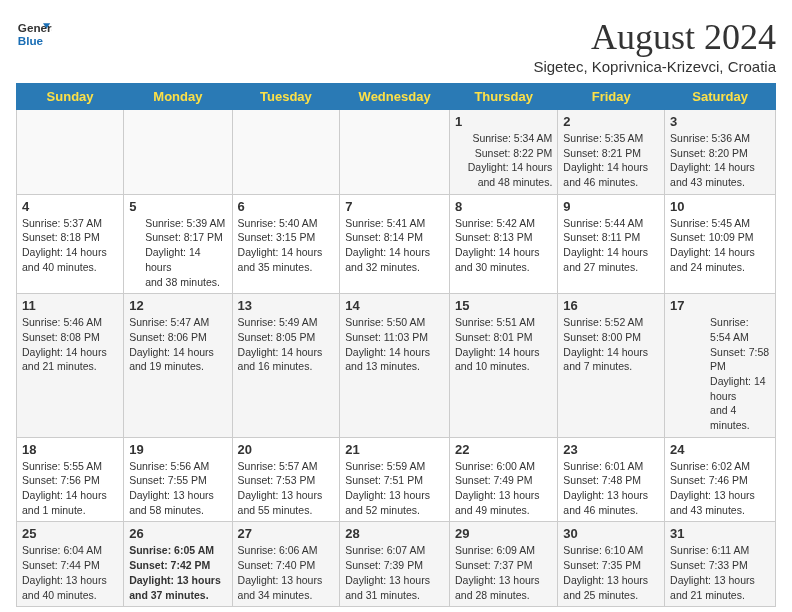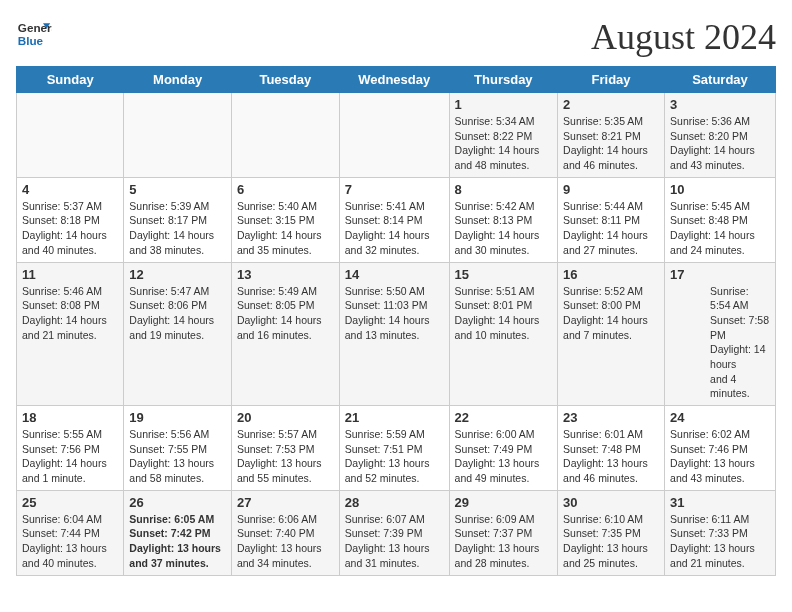--- a/index.html
+++ b/index.html
@@ -38,21 +38,21 @@
       font-size: 15px;
       color: #333;
     }
     .calendar {
       width: 100%;
       border-collapse: collapse;
       border: 1px solid #ccc;
     }
     .calendar th {
       background: #2a7ab5;
-      color: #ffffff;
+      color: #fde047;
       text-align: center;
       padding: 5px 4px;
       font-size: 13px;
       border: 1px solid #2a7ab5;
     }
     .calendar td {
       border: 1px solid #ccc;
       vertical-align: top;
       padding: 4px 5px;
       width: 113px;
@@ -84,20 +84,21 @@
 <div class="header">
   <div class="logo">
     <svg class="logo-icon" viewBox="0 0 40 40">
       <text x="2" y="18" font-size="13" font-weight="bold" fill="#333">General</text>
       <text x="2" y="32" font-size="13" font-weight="bold" fill="#1a6eb5">Blue</text>
       <polygon points="30,8 38,8 34,14" fill="#1a6eb5"></polygon>
     </svg>
   </div>
   <div class="title-block">
     <div class="month-title">August 2024</div>
+    <div class="subtitle">Sigetec, Koprivnica-Krizevci, Croatia</div>
   </div>
 </div>
 
 <table class="calendar">
   <thead>
     <tr id="thead-row">
         <th>Sunday</th>
         <th>Monday</th>
         <th>Tuesday</th>
         <th>Wednesday</th>
@@ -107,21 +108,21 @@
       </tr>
   </thead>
   <tbody id="calendar-body">
       <tr class="row-shaded">
         <td class="empty"></td>
         <td class="empty"></td>
         <td class="empty"></td>
         <td class="empty"></td>
         <td>
           <div class="day-number">1</div>
-          <div class="day-info" style="white-space: pre-line;">Sunrise: 5:34 AM
+          <div class="day-info" style="white-space: pre-line; text-align: right;">Sunrise: 5:34 AM
 Sunset: 8:22 PM
 Daylight: 14 hours
 and 48 minutes.</div>
         </td>
         <td>
           <div class="day-number">2</div>
           <div class="day-info" style="white-space: pre-line;">Sunrise: 5:35 AM
 Sunset: 8:21 PM
 Daylight: 14 hours
 and 46 minutes.</div>
@@ -137,21 +138,21 @@
       <tr>
         <td>
           <div class="day-number">4</div>
           <div class="day-info" style="white-space: pre-line;">Sunrise: 5:37 AM
 Sunset: 8:18 PM
 Daylight: 14 hours
 and 40 minutes.</div>
         </td>
         <td>
           <div class="day-number">5</div>
-          <div class="day-info" style="white-space: pre-line;">Sunrise: 5:39 AM
+          <div class="day-info" style="white-space: pre-line; margin-left: 16px;">Sunrise: 5:39 AM
 Sunset: 8:17 PM
 Daylight: 14 hours
 and 38 minutes.</div>
         </td>
         <td>
           <div class="day-number">6</div>
           <div class="day-info" style="white-space: pre-line;">Sunrise: 5:40 AM
 Sunset: 3:15 PM
 Daylight: 14 hours
 and 35 minutes.</div>
@@ -173,21 +174,21 @@
         <td>
           <div class="day-number">9</div>
           <div class="day-info" style="white-space: pre-line;">Sunrise: 5:44 AM
 Sunset: 8:11 PM
 Daylight: 14 hours
 and 27 minutes.</div>
         </td>
         <td>
           <div class="day-number">10</div>
           <div class="day-info" style="white-space: pre-line;">Sunrise: 5:45 AM
-Sunset: 8:48 PM
+Sunset: 10:09 PM
 Daylight: 14 hours
 and 24 minutes.</div>
         </td>
       </tr>
       <tr class="row-shaded">
         <td>
           <div class="day-number">11</div>
           <div class="day-info" style="white-space: pre-line;">Sunrise: 5:46 AM
 Sunset: 8:08 PM
 Daylight: 14 hours

